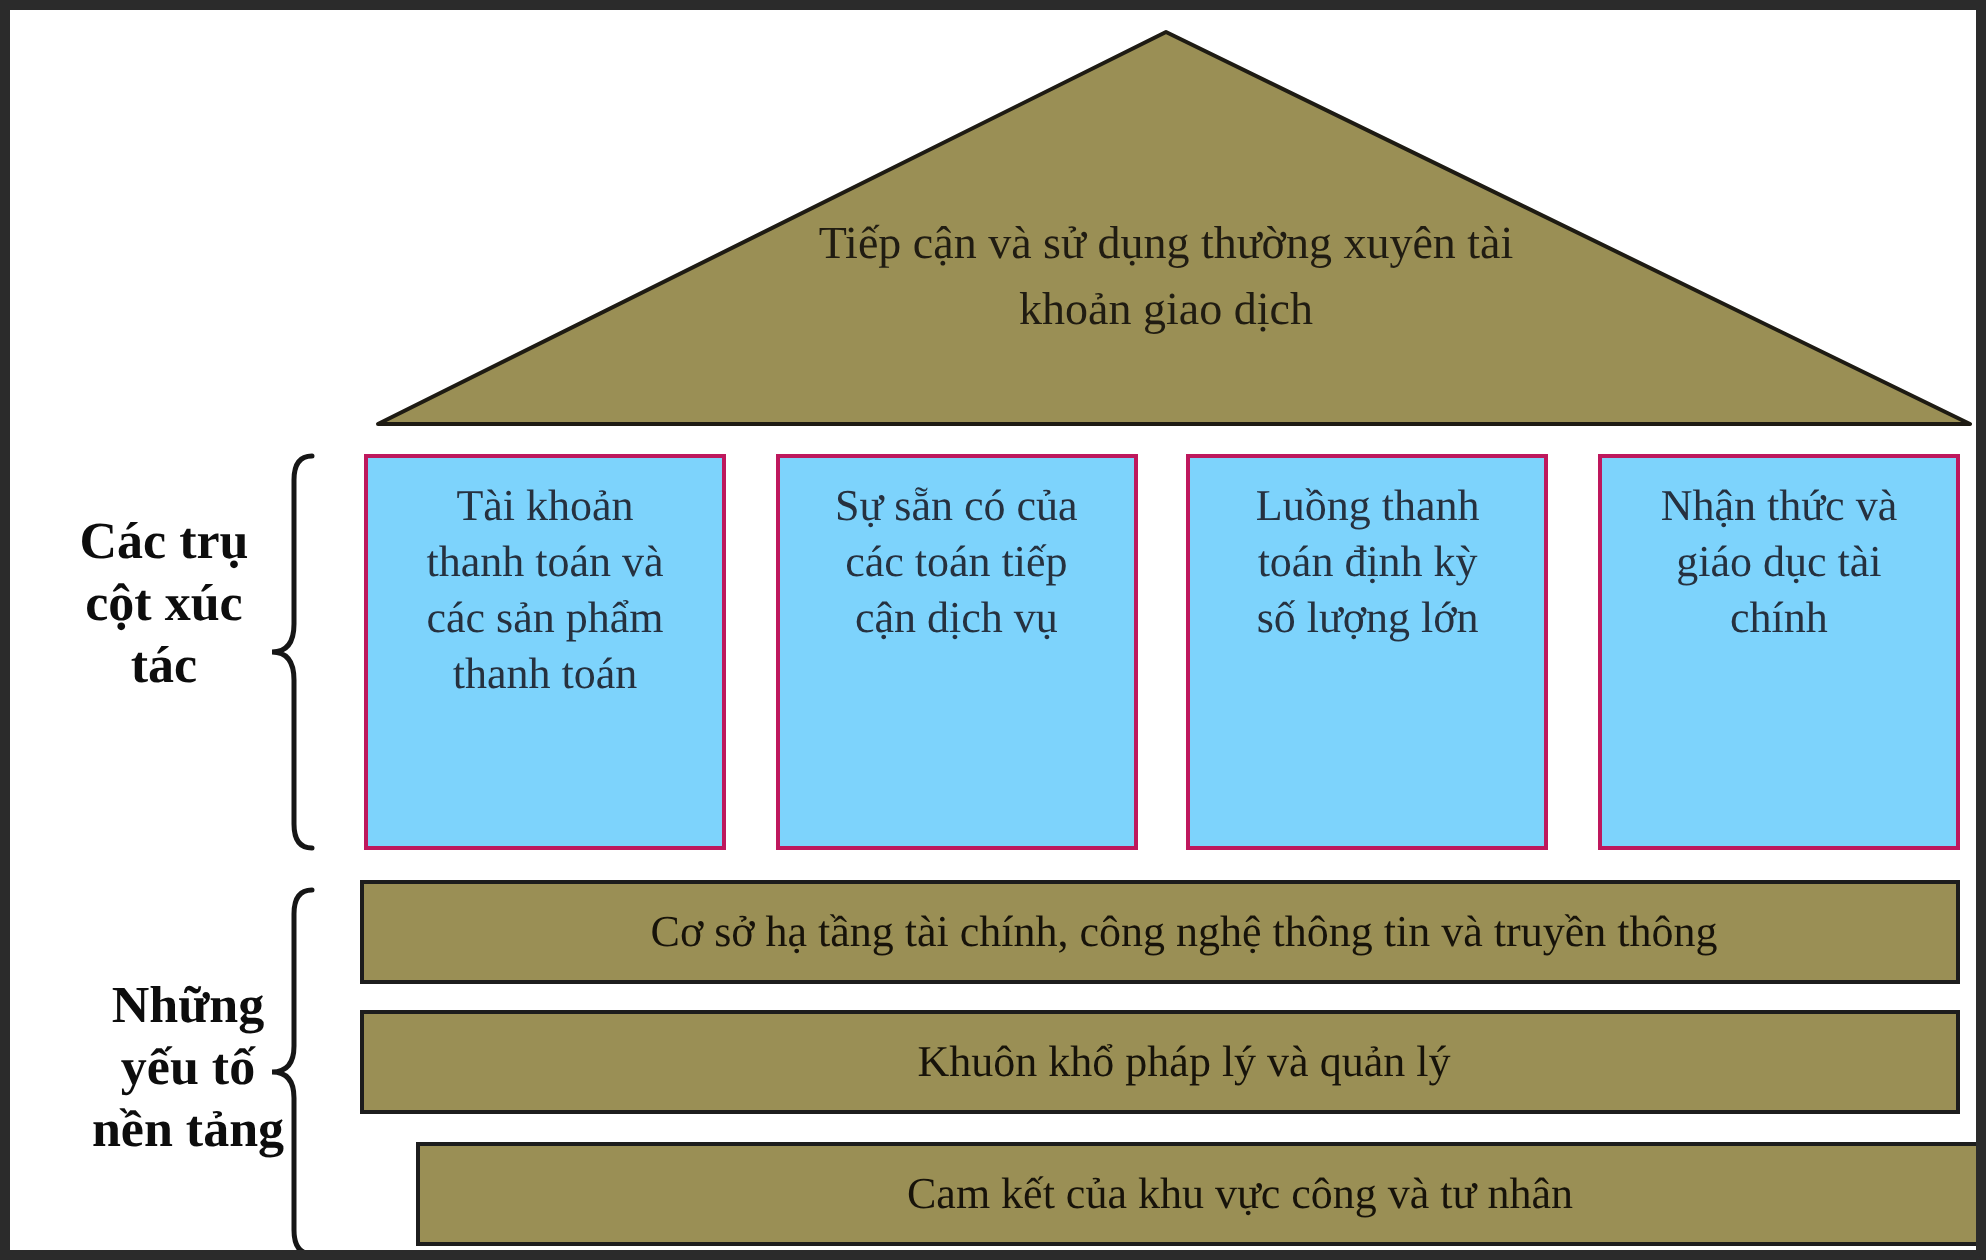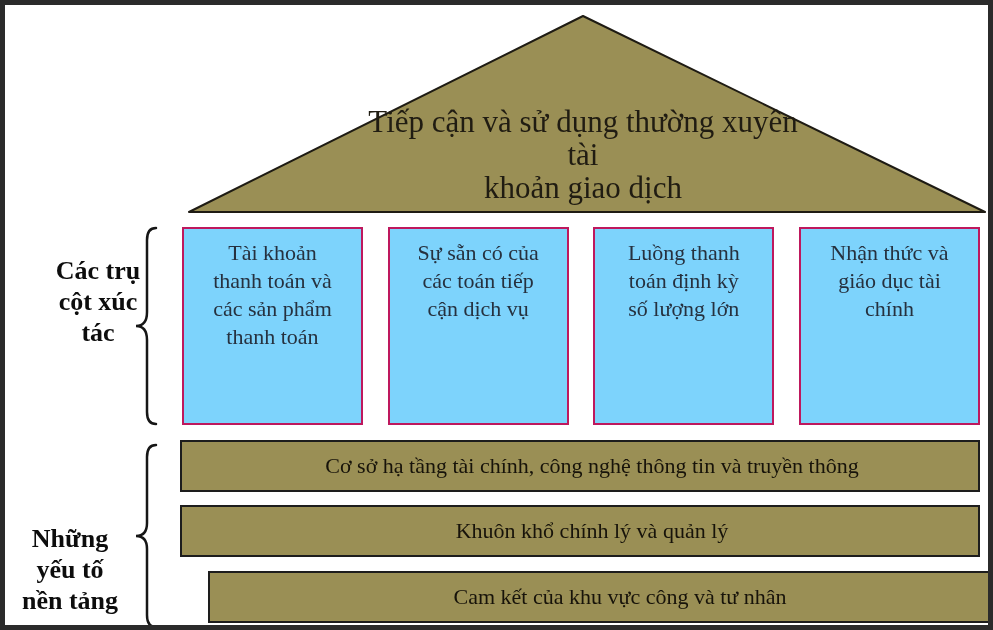--- a/index.html
+++ b/index.html
@@ -22,36 +22,36 @@
     left: 0;
     top: 0;
     display: block;
   }
   .roof-text {
     position: absolute;
     left: 358px;
     top: 100px;
     width: 440px;
     text-align: center;
-    font-size: 31px;
+    font-size: 23px;
     line-height: 33px;
     color: #201c12;
     white-space: pre-line;
   }
   .section-label {
     position: absolute;
     text-align: center;
     font-weight: bold;
     font-size: 26px;
     line-height: 31px;
     color: #0d0d0d;
     white-space: pre-line;
   }
-  .label-pillars { left: 36px; top: 250px; width: 114px; text-align: center; }
-  .label-foundation { left: 8px; top: 482px; width: 114px; margin-top: 36px; }
+  .label-pillars { left: 20px; top: 250px; width: 114px; text-align: center; }
+  .label-foundation { left: 32px; top: 482px; width: 114px; }
   .brace {
     position: absolute;
     display: block;
   }
   .brace-pillars { left: 126px; top: 221px; }
   .brace-foundation { left: 126px; top: 438px; }
   .pillars-row {
     position: absolute;
     left: 177px;
     top: 222px;
@@ -142,19 +142,19 @@
 nền tảng</div>
 
   <svg class="brace brace-foundation" width="28" height="186" viewBox="0 0 28 186">
     <path d="M25,2 Q16,2 16,14 L16,80 Q16,93 5,93 Q16,93 16,106 L16,172 Q16,184 25,184" fill="none" stroke="#161616" stroke-width="2.5" stroke-linecap="round"></path>
   </svg>
 
   <div class="bar bar-1">
     <span>Cơ sở hạ tầng tài chính, công nghệ thông tin và truyền thông</span>
   </div>
   <div class="bar bar-2">
-    <span>Khuôn khổ chính lý và quản lý</span>
+    <span>Khuôn khổ pháp lý và quản lý</span>
   </div>
   <div class="bar bar-3">
     <span>Cam kết của khu vực công và tư nhân</span>
   </div>
 
 </div>
 
 </body></html>

